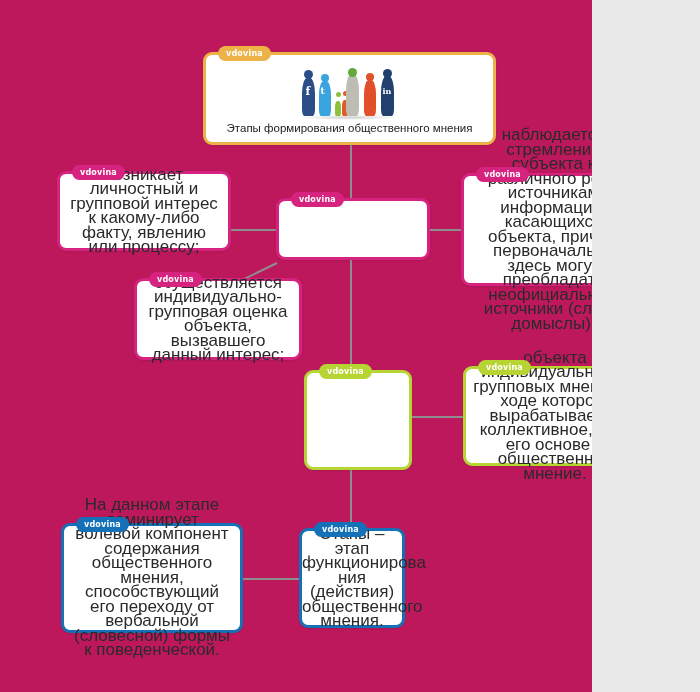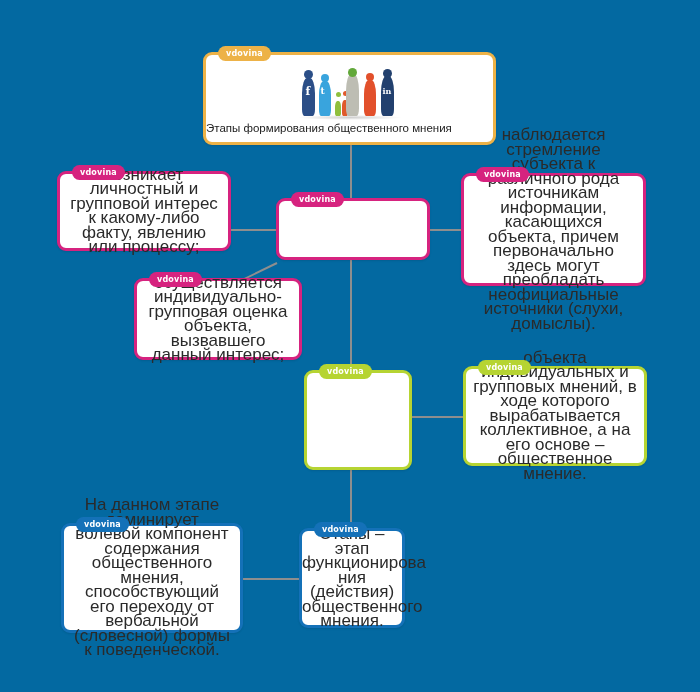--- a/index.html
+++ b/index.html
@@ -2,23 +2,23 @@
 <html><head>
 <meta charset="utf-8">
 <style>
   html, body {
     margin: 0;
     padding: 0;
     background: #e8e8e8;
   }
   #canvas {
     position: relative;
-    width: 700px;
+    width: 592px;
     height: 692px;
-    background: #0369a1;
+    background: #be185d;
     overflow: hidden;
     font-family: "Liberation Sans", "DejaVu Sans", sans-serif;
   }
 
   
   .conn {
     position: absolute;
     background: #8e8e8e;
     z-index: 1;
   }
@@ -84,20 +84,21 @@
 
   
   #root-node {
     flex-direction: column;
     justify-content: flex-start;
     padding-top: 8px;
   }
   #root-node .root-title {
     font-size: 11.5px;
     color: #222;
+    text-align: center;
     width: 100%;
     margin-top: auto;
     margin-bottom: 8px;
   }
 
   
   .people {
     position: relative;
     width: 120px;
     height: 58px;

